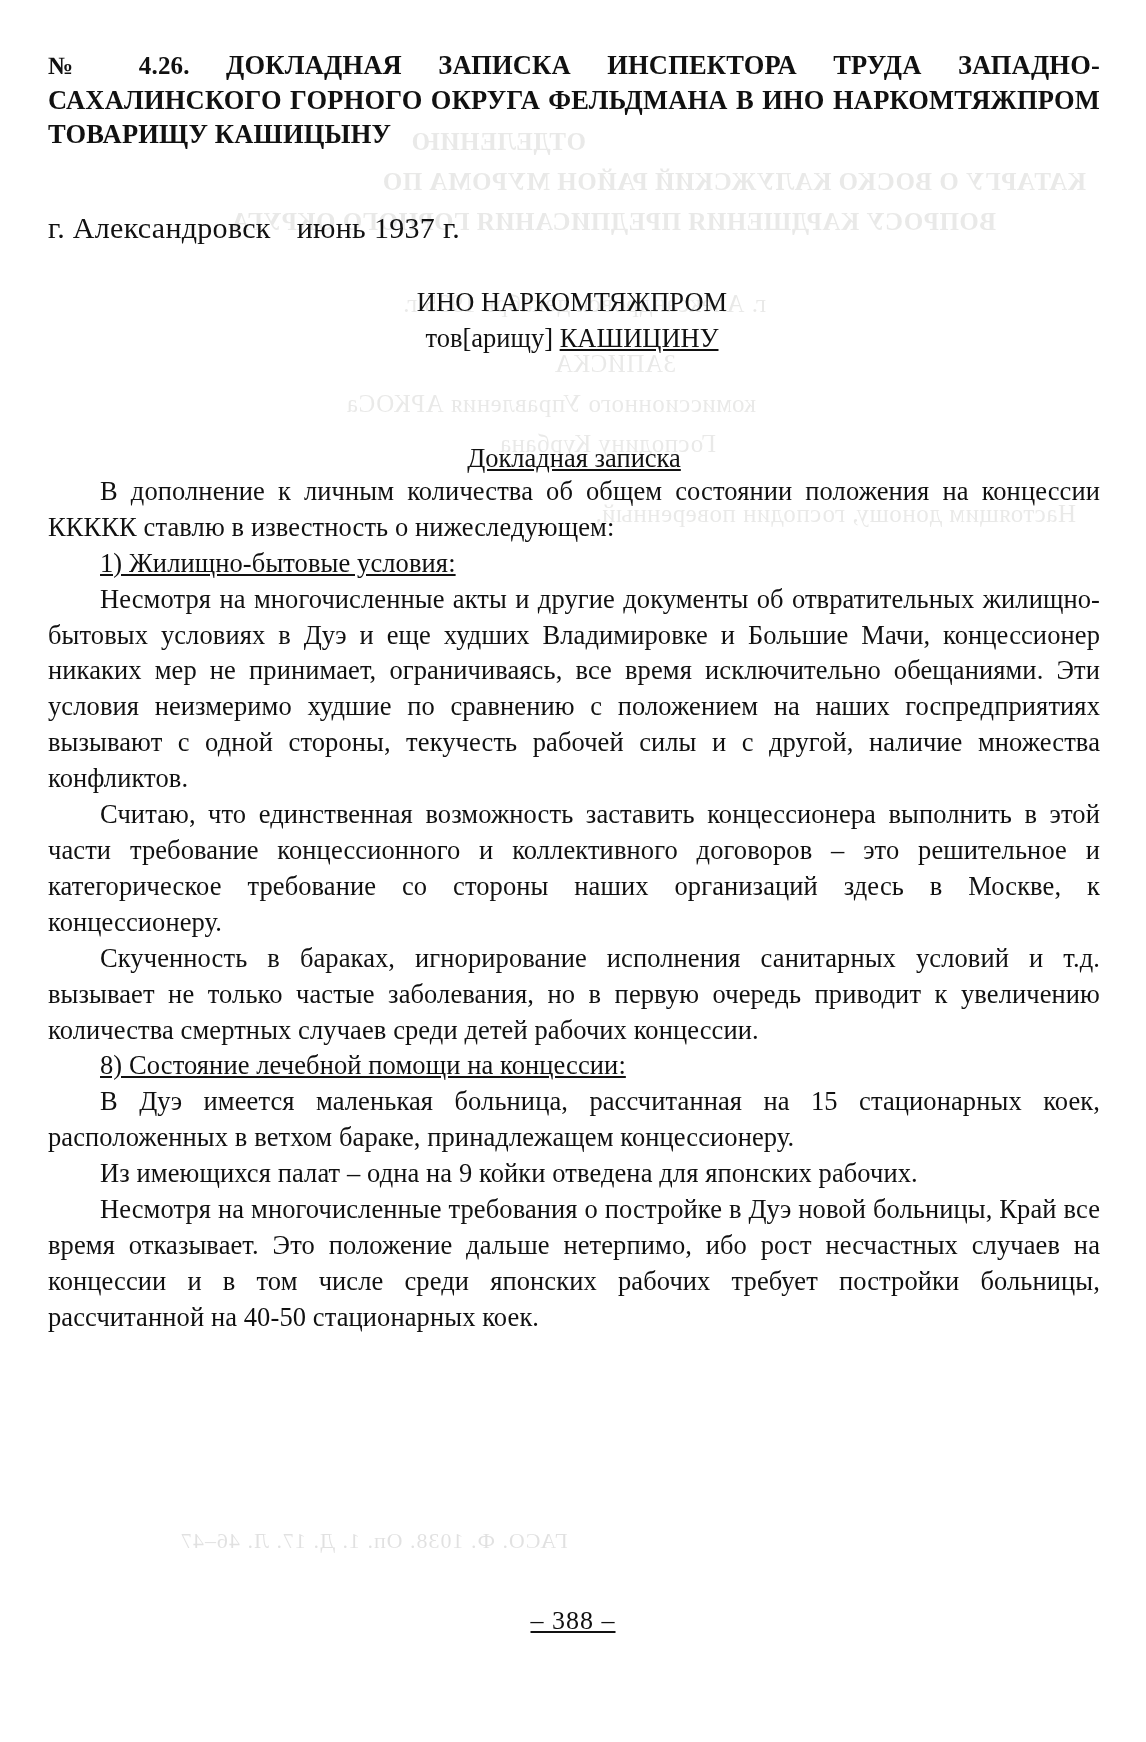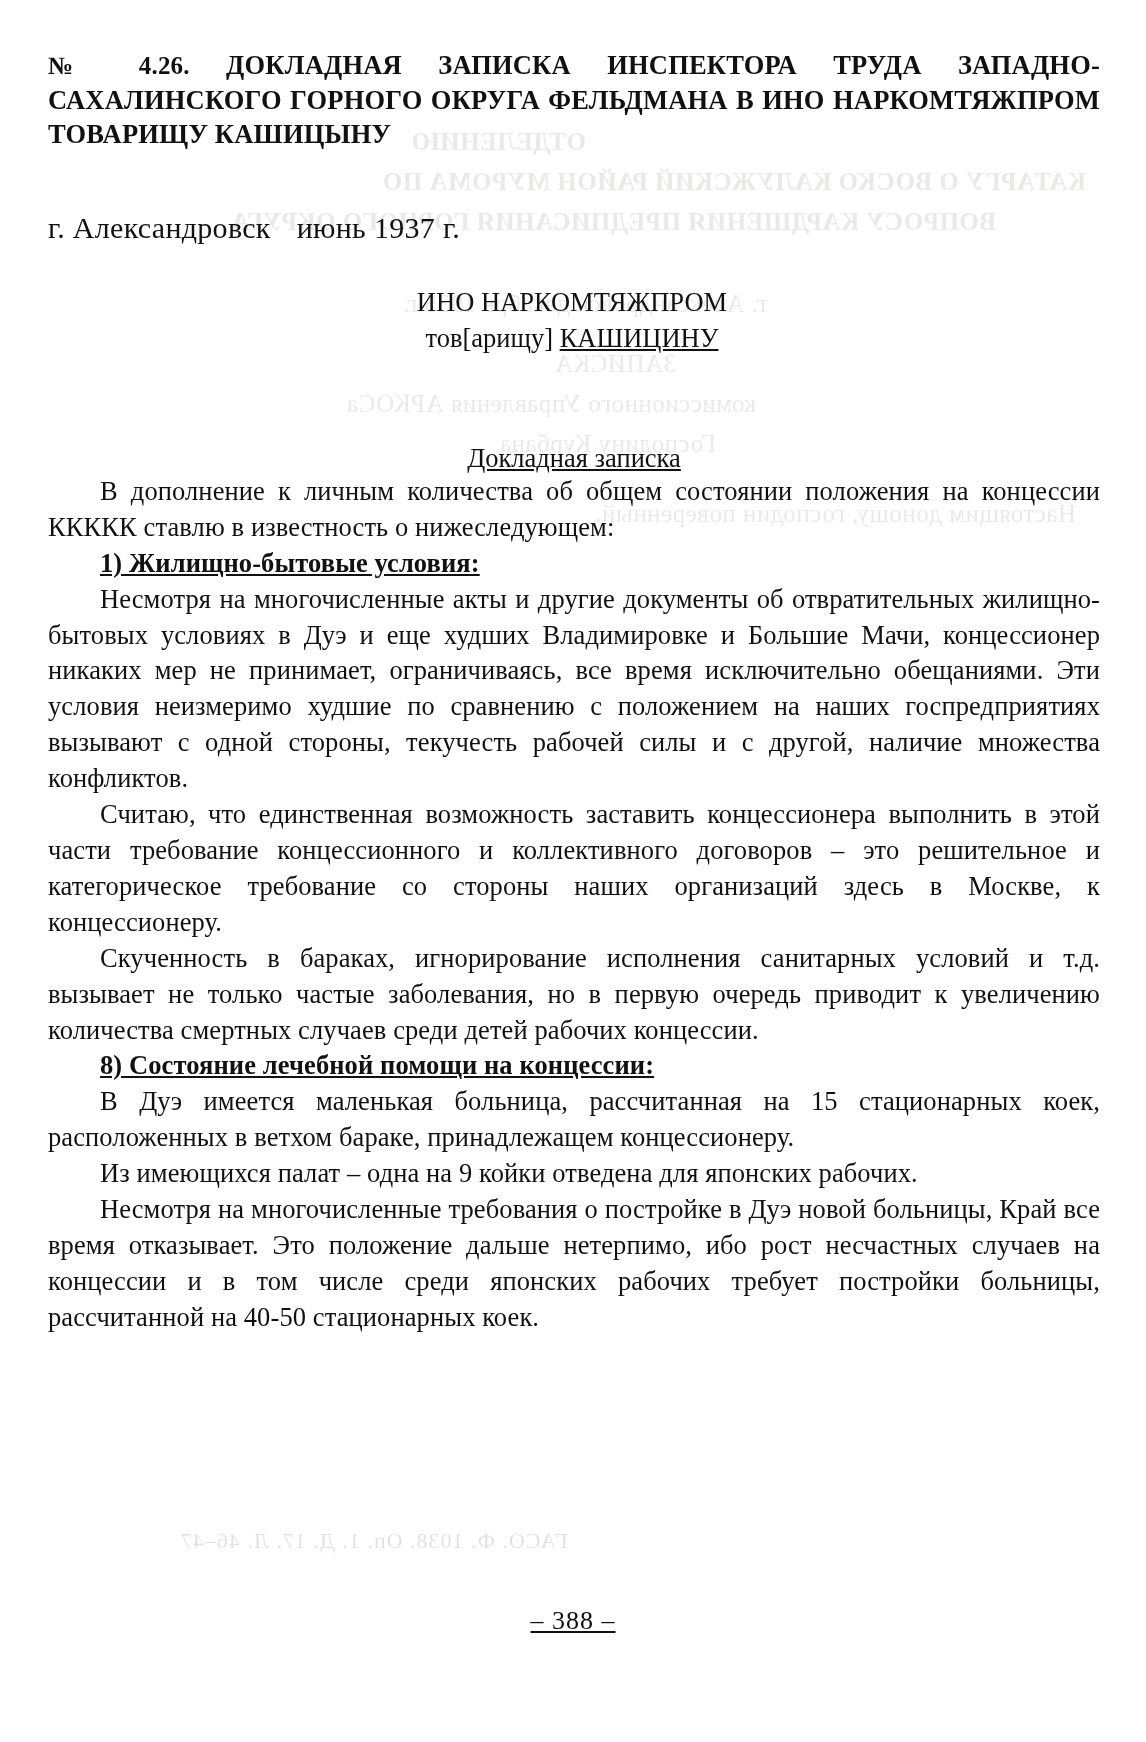--- a/index.html
+++ b/index.html
@@ -82,21 +82,21 @@
     font-size: 26.5px;
   }
   p.body {
     font-size: 26.5px;
     line-height: 1.355;
     text-align: justify;
     text-indent: 52px;
     margin: 0;
     letter-spacing: 0.1px;
   }
-  p.body.listline { text-indent: 52px; font-weight: bold; }
+  p.body.listline { text-indent: 52px; }
   .folio {
     position: absolute;
     left: 0;
     top: 1606px;
     width: 1146px;
     text-align: center;
     font-size: 26px;
     letter-spacing: 1px;
     text-decoration: underline;
   }

